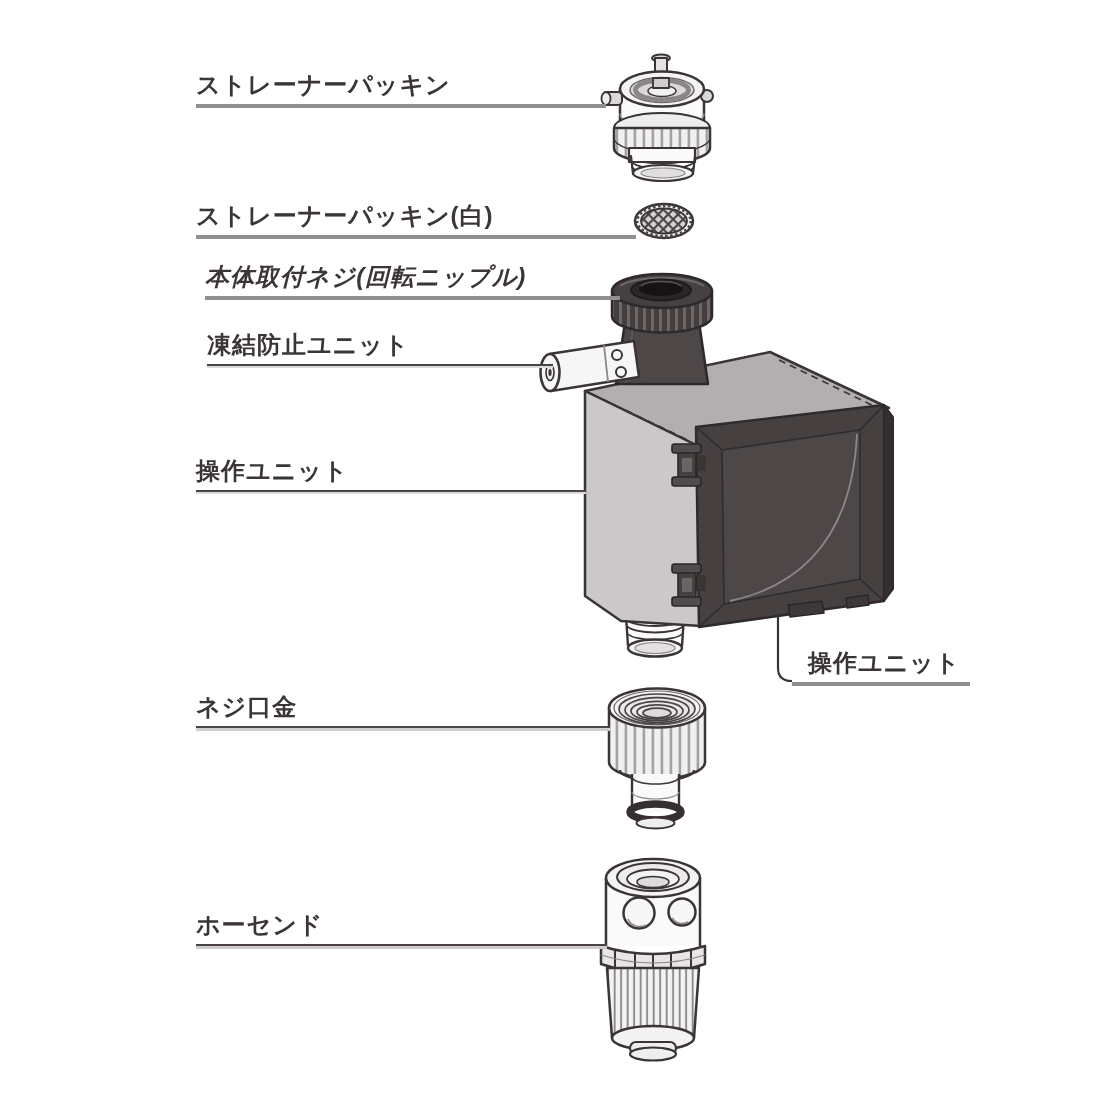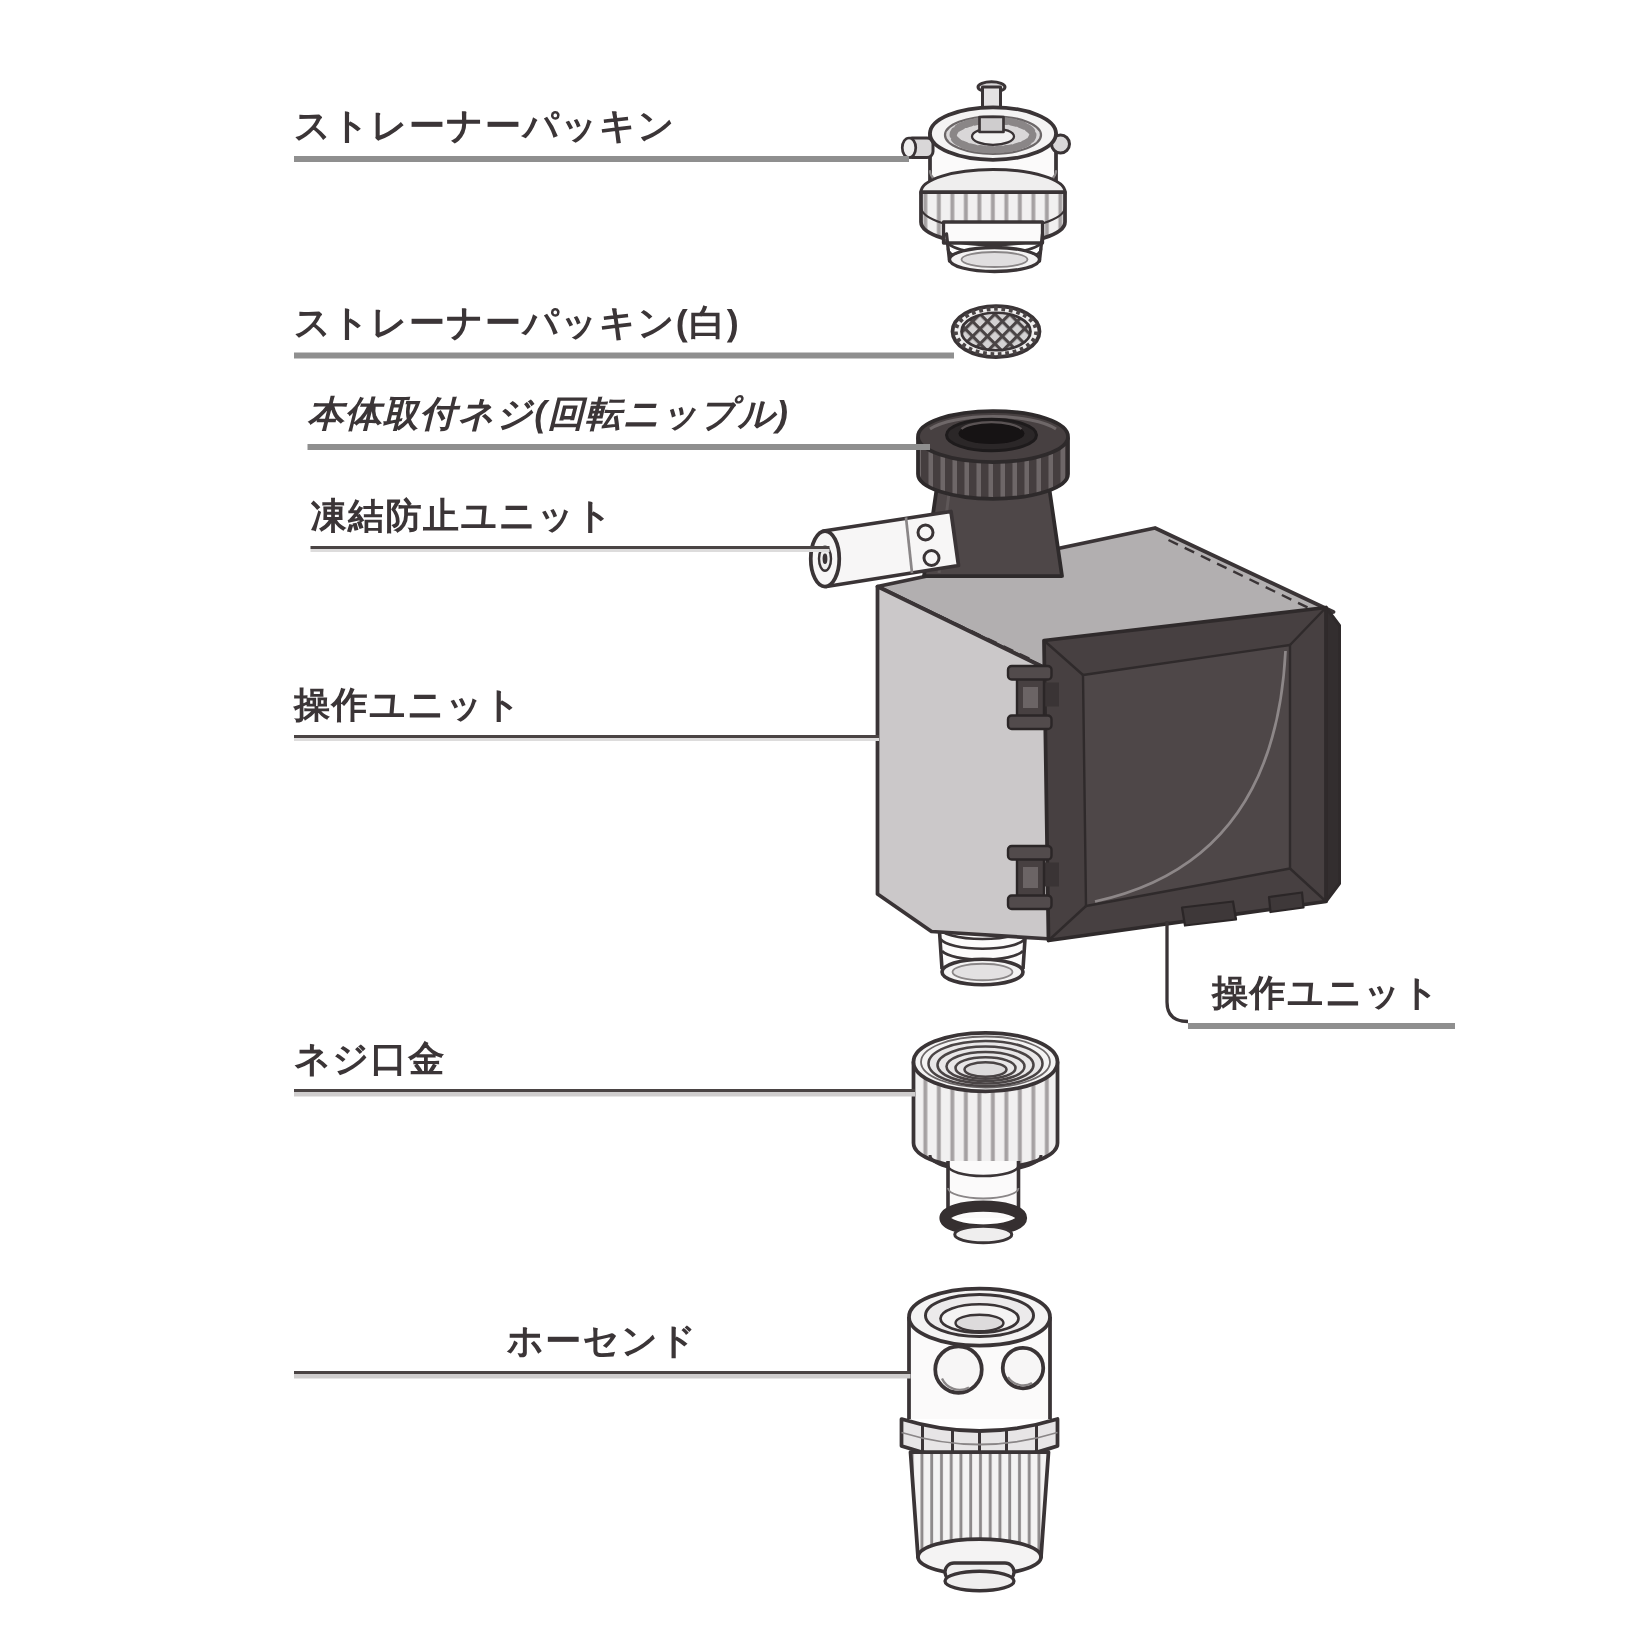--- a/index.html
+++ b/index.html
@@ -220,18 +220,18 @@
   <div class="part-label" style="left:792px;top:648px;width:178px;">
     <span class="indent">操作ユニット</span>
     <div class="lbl-line gray"></div>
   </div>
 
   <div class="part-label" style="left:196px;top:692px;width:414px;">
     <span>ネジ口金</span>
     <div class="lbl-line duo"></div>
   </div>
 
-  <div class="part-label" style="left:196px;top:880px;width:411px;text-align:center;">
+  <div class="part-label" style="left:196px;top:910px;width:411px;">
     <span>ホーセンド</span>
     <div class="lbl-line duo"></div>
   </div>
 
 </div>
 
 </body></html>

